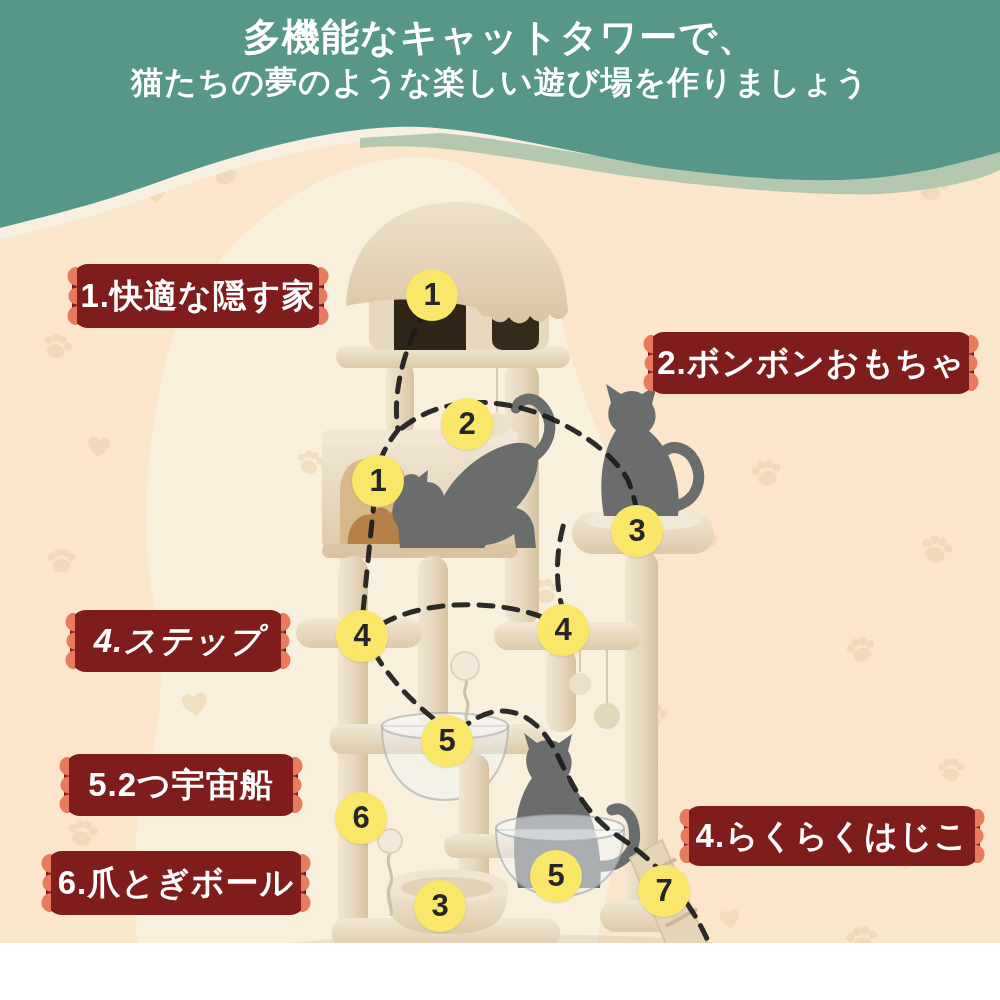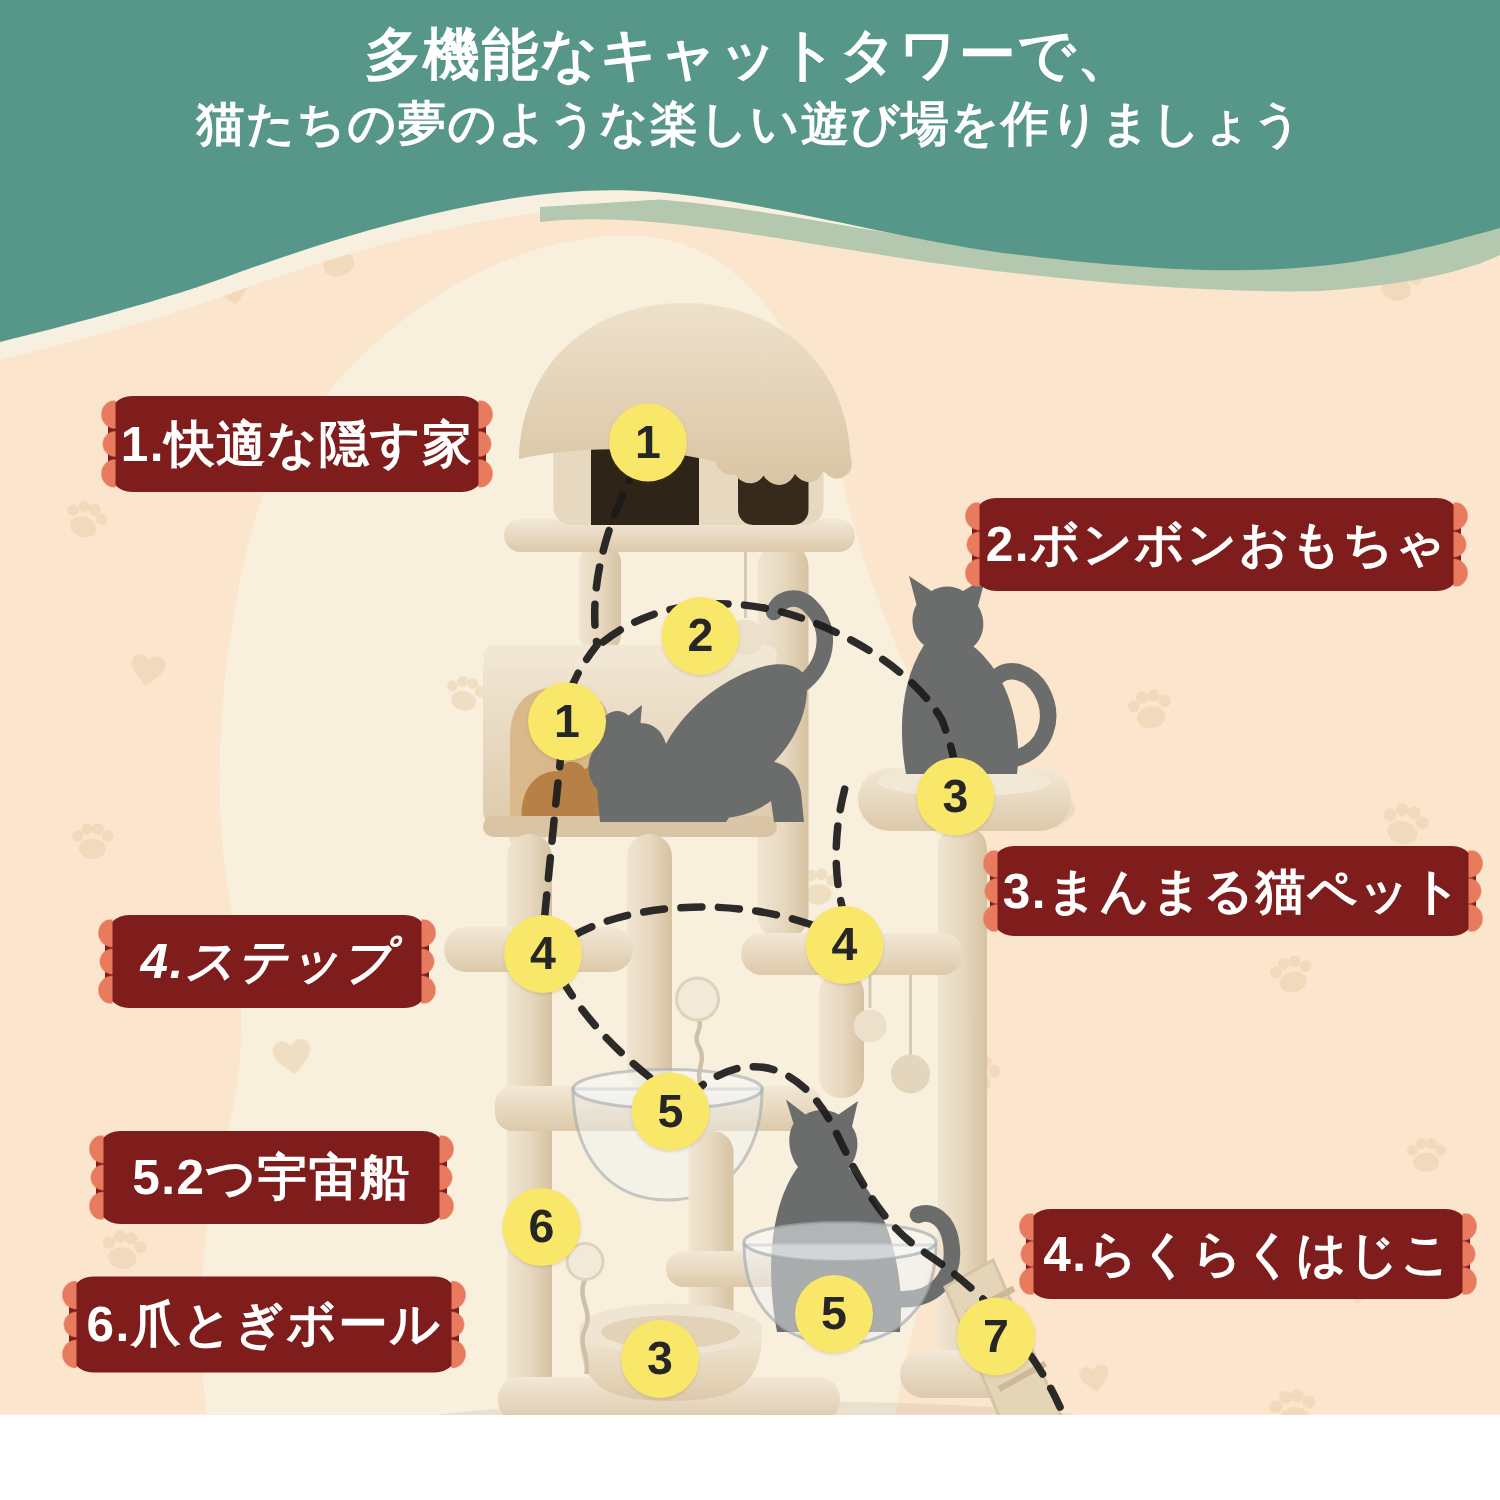--- a/index.html
+++ b/index.html
@@ -216,23 +216,20 @@
 
   <div class="header-text header-line1">多機能なキャットタワーで、</div>
   <div class="header-text header-line2">猫たちの夢のような楽しい遊び場を作りましょう</div>
 
   <div class="banner" style="left:72px;top:264px;width:252px;height:64px;">
     <span>1.快適な隠す家</span>
   </div>
   <div class="banner" style="left:648px;top:316px;width:326px;height:62px;margin-top:16px;">
     <span>2.ボンボンおもちゃ</span>
   </div>
-  <div class="banner" style="left:660px;top:564px;width:324px;height:60px;">
-    <span>3.まんまる猫ペット</span>
-  </div>
   <div class="banner" style="left:70px;top:610px;width:216px;height:62px;font-style:italic;">
     <span>4.ステップ</span>
   </div>
   <div class="banner" style="left:64px;top:734px;width:234px;height:62px;margin-top:20px;">
     <span>5.2つ宇宙船</span>
   </div>
   <div class="banner" style="left:46px;top:851px;width:260px;height:64px;">
     <span>6.爪とぎボール</span>
   </div>
   <div class="banner" style="left:684px;top:806px;width:296px;height:60px;">

